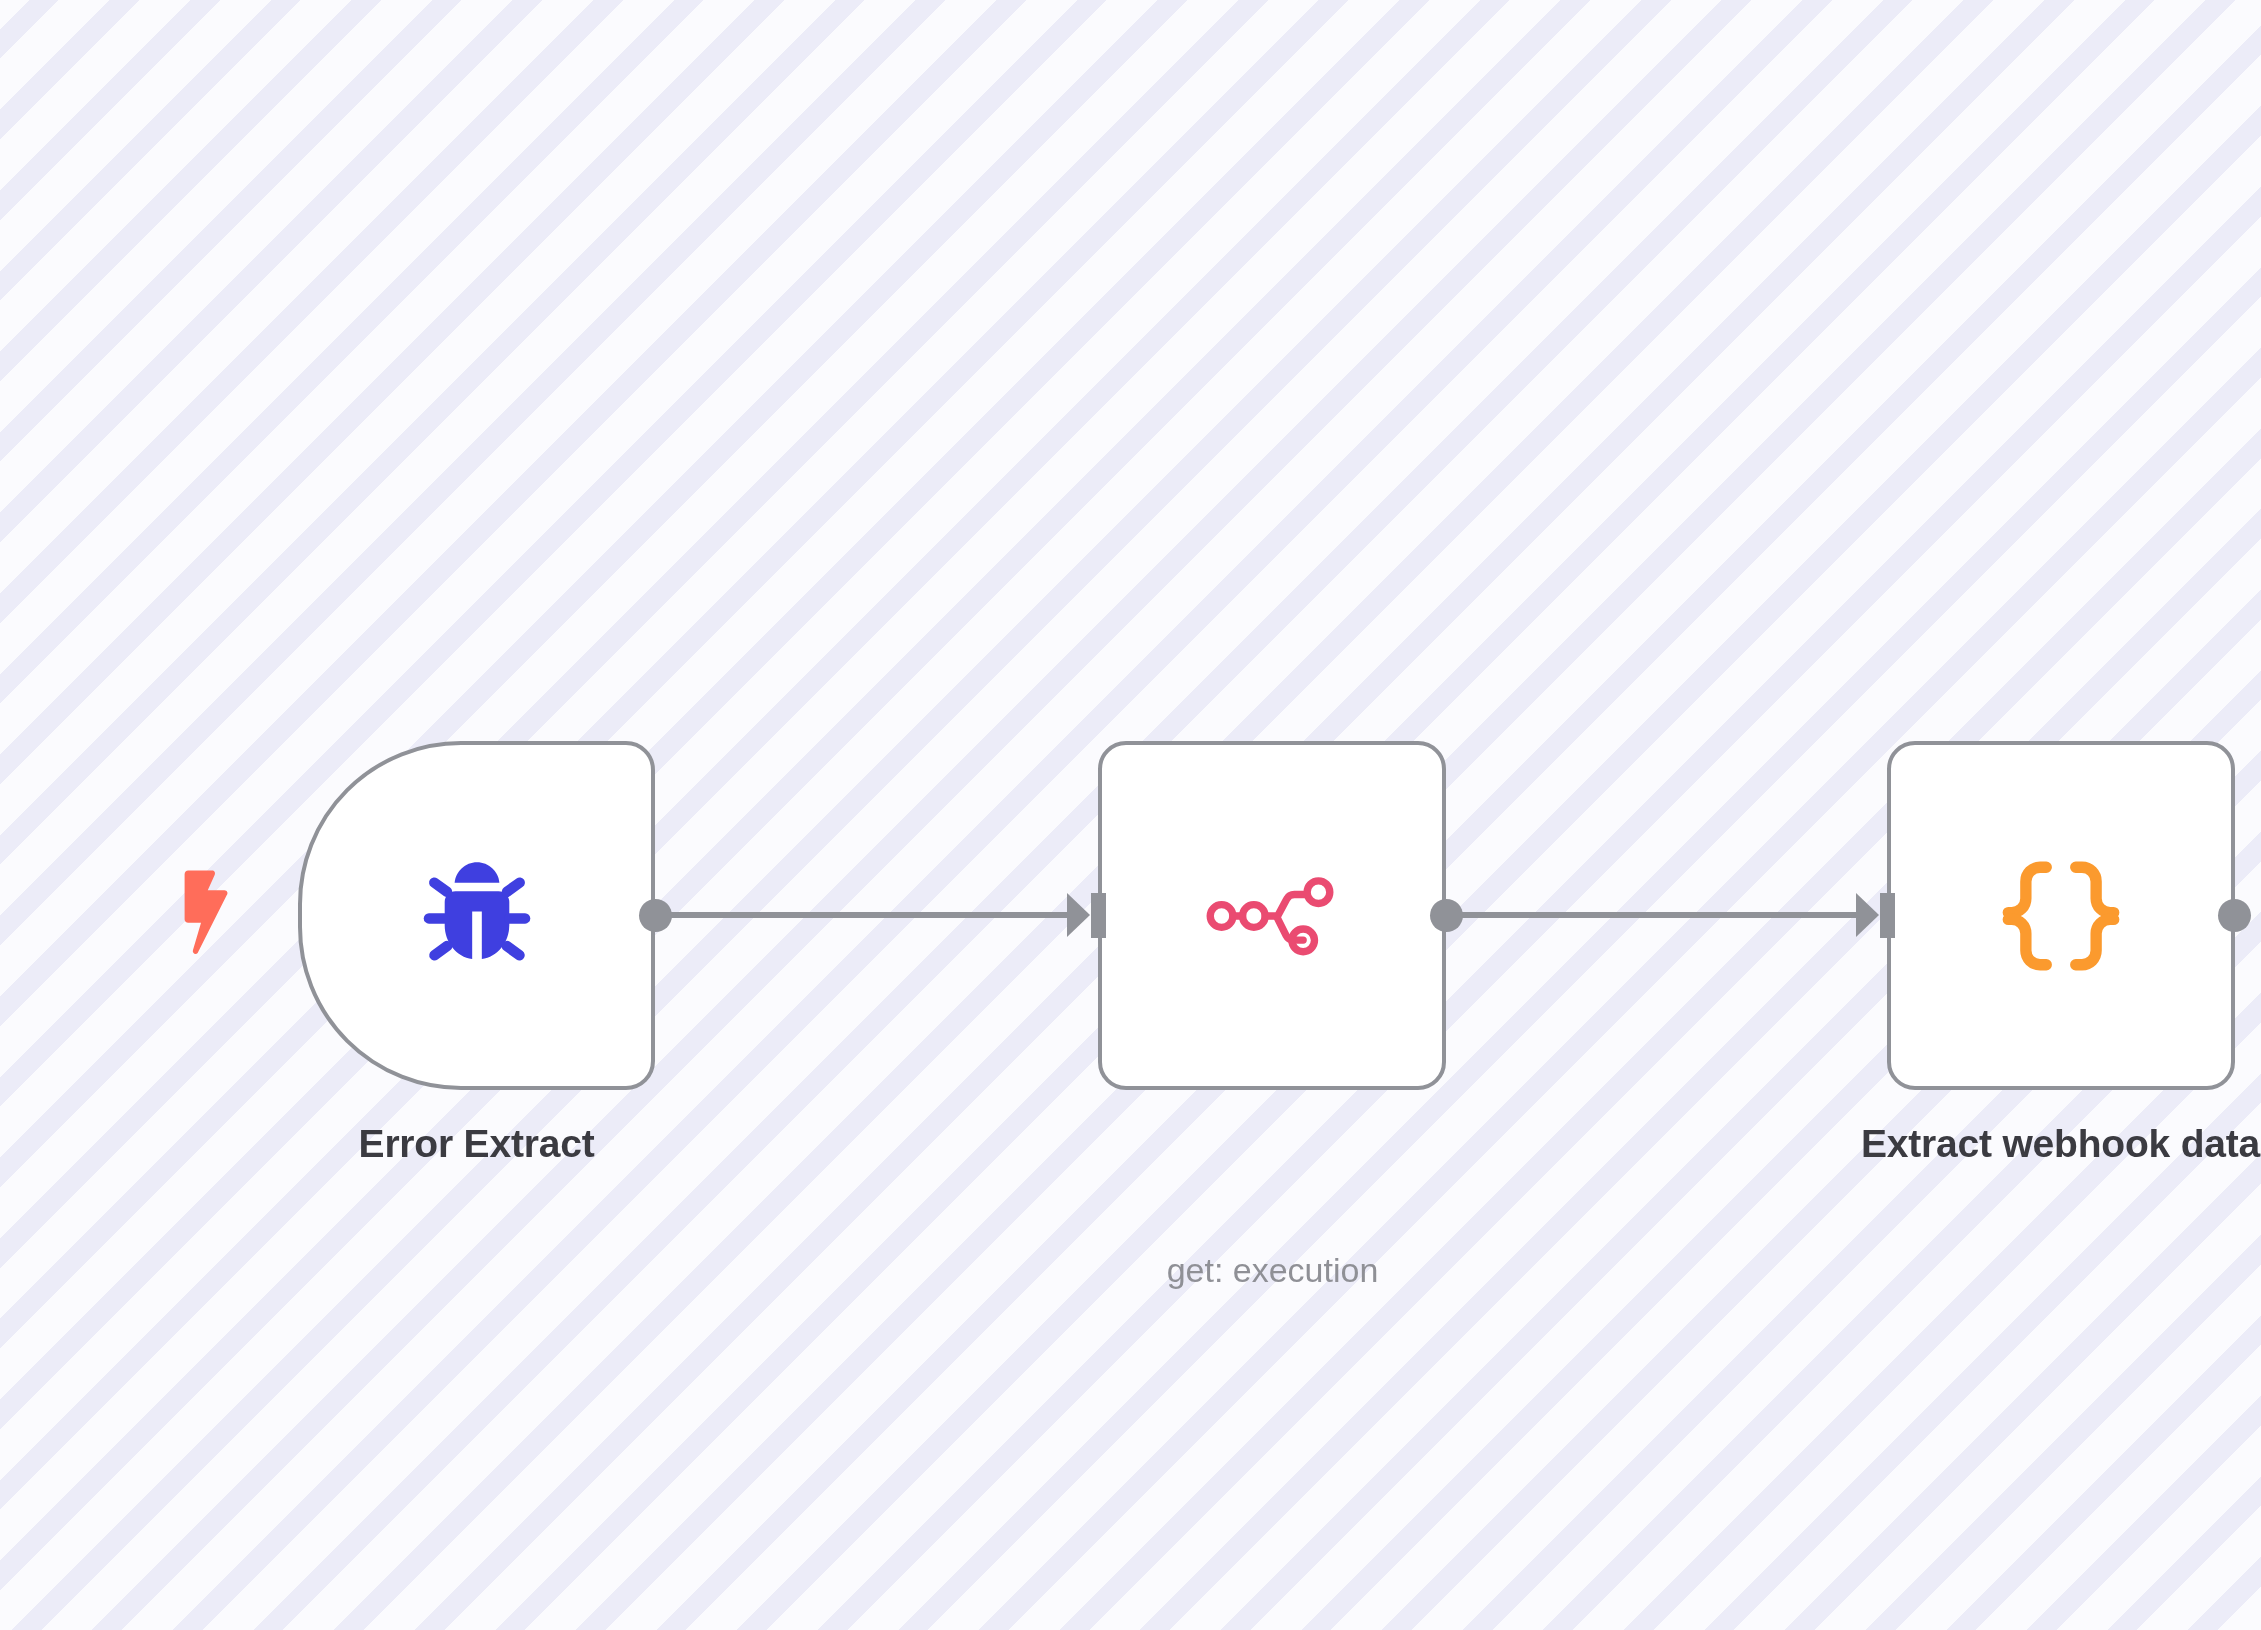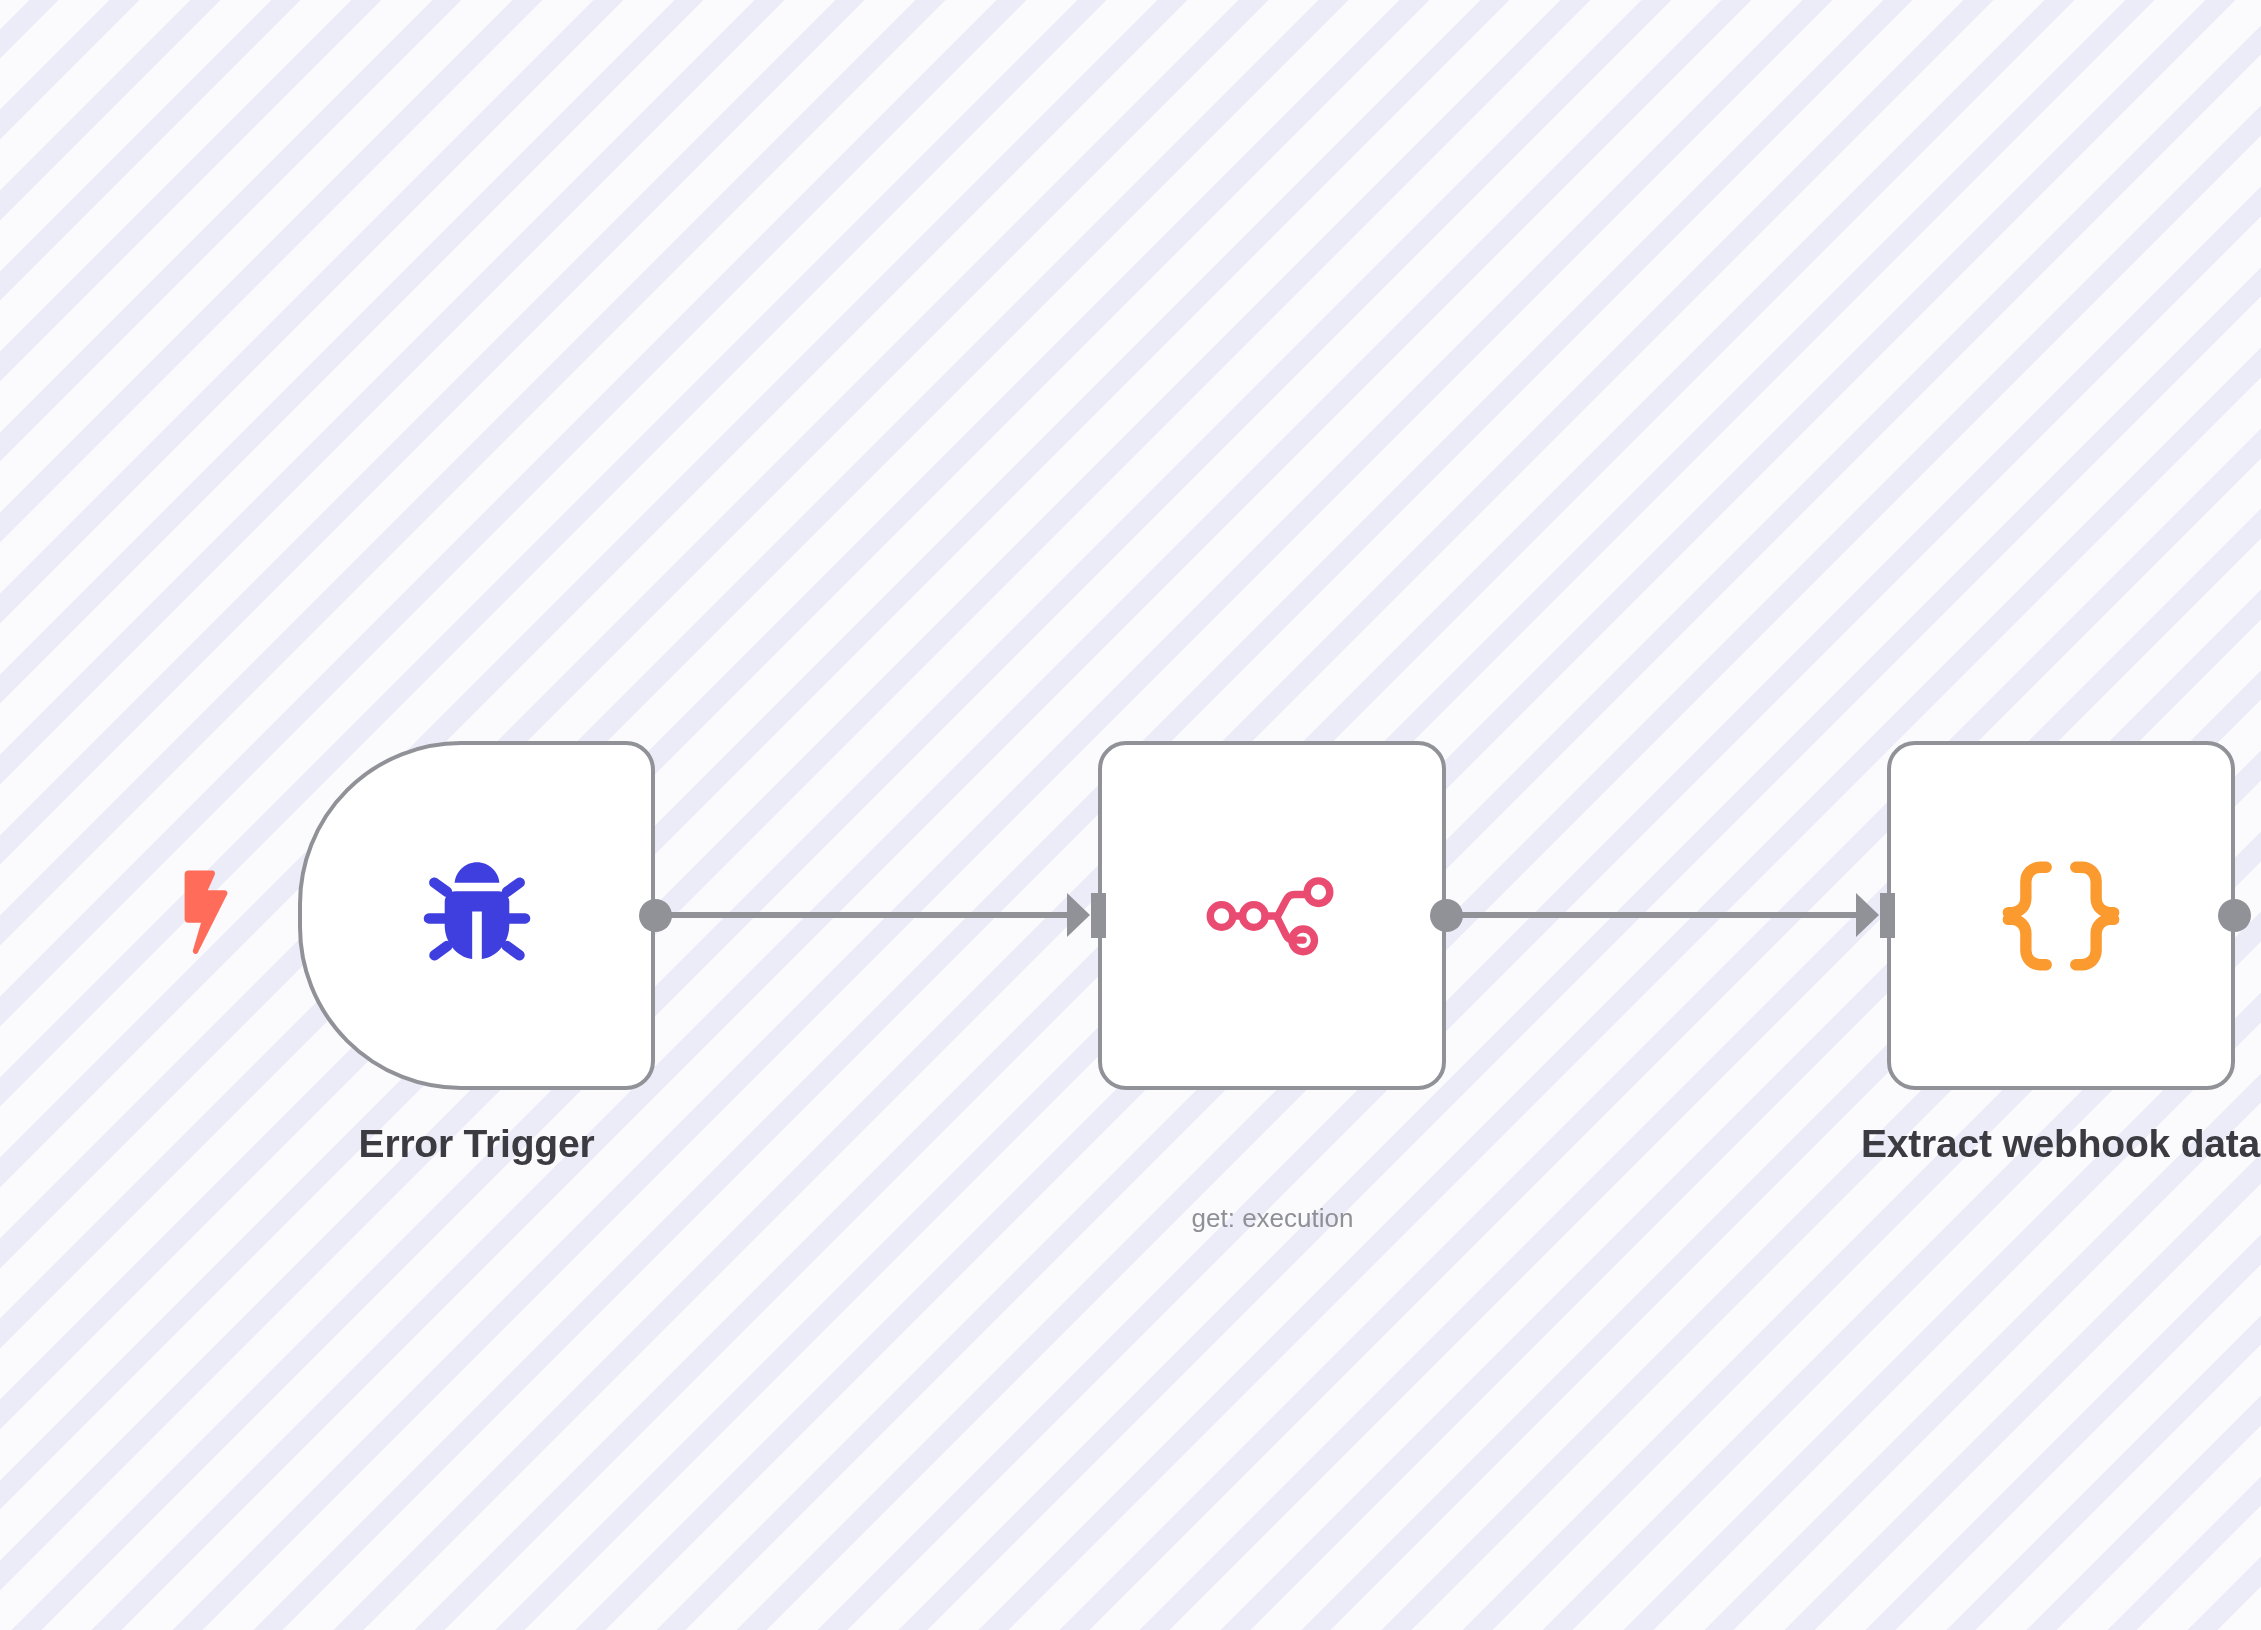--- a/index.html
+++ b/index.html
@@ -133,23 +133,24 @@
     color: #3b3b41;
     font-size: 39px;
     font-weight: 600;
     letter-spacing: -0.2px;
     white-space: nowrap;
   }
   .node-sublabel {
     position: absolute;
     text-align: center;
     color: #8f9096;
-    font-size: 26px;
+    font-size: 34px;
     font-weight: 400;
     white-space: nowrap;
+    margin-top: 48px;
   }
   #label-error-trigger        { left: 298px;  top: 1122px; width: 357px; }
   #label-get-execution-data   { left: 1035px; top: 1122px; width: 475px; }
   #sublabel-get-execution-data{ left: 1035px; top: 1203px; width: 475px; }
   #label-extract-webhook-data { left: 1823px; top: 1122px; width: 475px; }
 </style>
 </head>
 <body>
 
 <div id="canvas">
@@ -209,20 +210,20 @@
           <path d="M14.6 3.4h1.1c1.4 0 2.5 1.1 2.5 2.5v3.0c0 1.4 1.1 2.5 2.5 2.5h.6"></path>
           <path d="M14.6 20.6h1.1c1.4 0 2.5-1.1 2.5-2.5v-3.0c0-1.4 1.1-2.5 2.5-2.5h.6"></path>
         </g>
       </svg>
     </div>
   </div>
 
   <div class="endpoint-in" id="in-extract-webhook-data"></div>
   <div class="endpoint-out" id="out-extract-webhook-data"></div>
 
-  <div class="node-label" id="label-error-trigger">Error Trigger</div>
+  <div class="node-label" id="label-error-trigger">Error Extract</div>
 
   <div class="node-sublabel" id="sublabel-get-execution-data">get: execution</div>
 
   <div class="node-label" id="label-extract-webhook-data">Extract webhook data</div>
 
 </div>
 
 
 </body></html>

